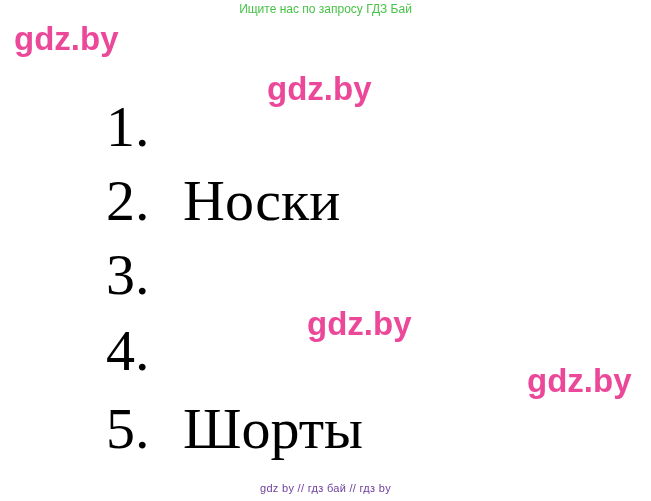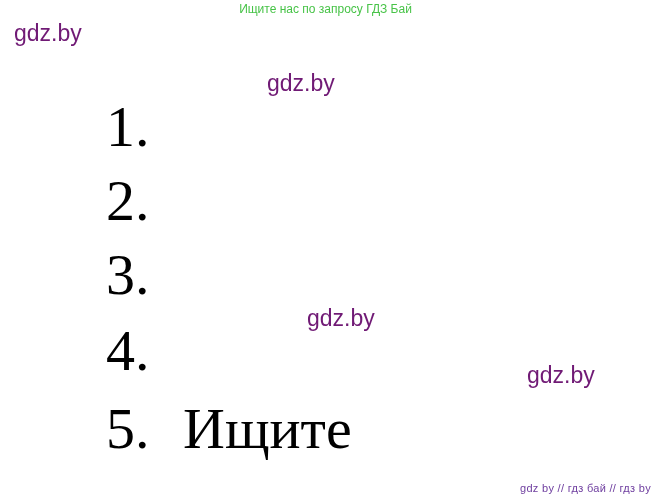--- a/index.html
+++ b/index.html
@@ -18,24 +18,25 @@
     width: 100%;
     text-align: center;
     font-family: "Liberation Sans", sans-serif;
     font-size: 12px;
     line-height: 1.1;
     color: #47c347;
   }
   .wm {
     position: absolute;
     font-family: "Liberation Sans", sans-serif;
-    font-size: 23px;
+    font-size: 33px;
     line-height: 1;
-    color: #701a75;
+    color: #ec4899;
     white-space: nowrap;
+    font-weight: bold;
   }
   .wm1 { left: 14px;  top: 22px;  }
   .wm2 { left: 267px; top: 72px;  }
   .wm3 { left: 307px; top: 307px; }
   .wm4 { left: 527px; top: 364px; }
   .row {
     position: absolute;
     left: 106px;
     display: flex;
     font-family: "Liberation Serif", serif;
@@ -48,21 +49,21 @@
   .r2 { top: 172px; }
   .r3 { top: 246px; }
   .r4 { top: 322px; }
   .r5 { top: 400px; }
   .row .num { width: 77px; flex: 0 0 77px; }
   .footer {
     position: absolute;
     top: 482px;
     left: 0;
     width: 100%;
-    text-align: right;
+    text-align: center;
     font-family: "Liberation Sans", sans-serif;
     font-size: 11px;
     line-height: 1.2;
     color: #7040a0;
     letter-spacing: 0.3px;
   }
 </style>
 </head>
 <body>
 
@@ -79,32 +80,33 @@
   <div class="wm wm4">gdz.by</div>
 
   <div>
 
     <div class="row r1">
       <span class="num">1.</span>
     </div>
 
     <div class="row r2">
       <span class="num">2.</span>
+      <span class="label">Носки</span>
     </div>
 
     <div class="row r3">
       <span class="num">3.</span>
     </div>
 
     <div class="row r4">
       <span class="num">4.</span>
     </div>
 
     <div class="row r5">
       <span class="num">5.</span>
-      <span class="label">Ищите</span>
+      <span class="label">Шорты</span>
     </div>
 
   </div>
 
   <div class="footer">gdz by  //  гдз бай  //  гдз by</div>
 
 </div>
 
 </body></html>

